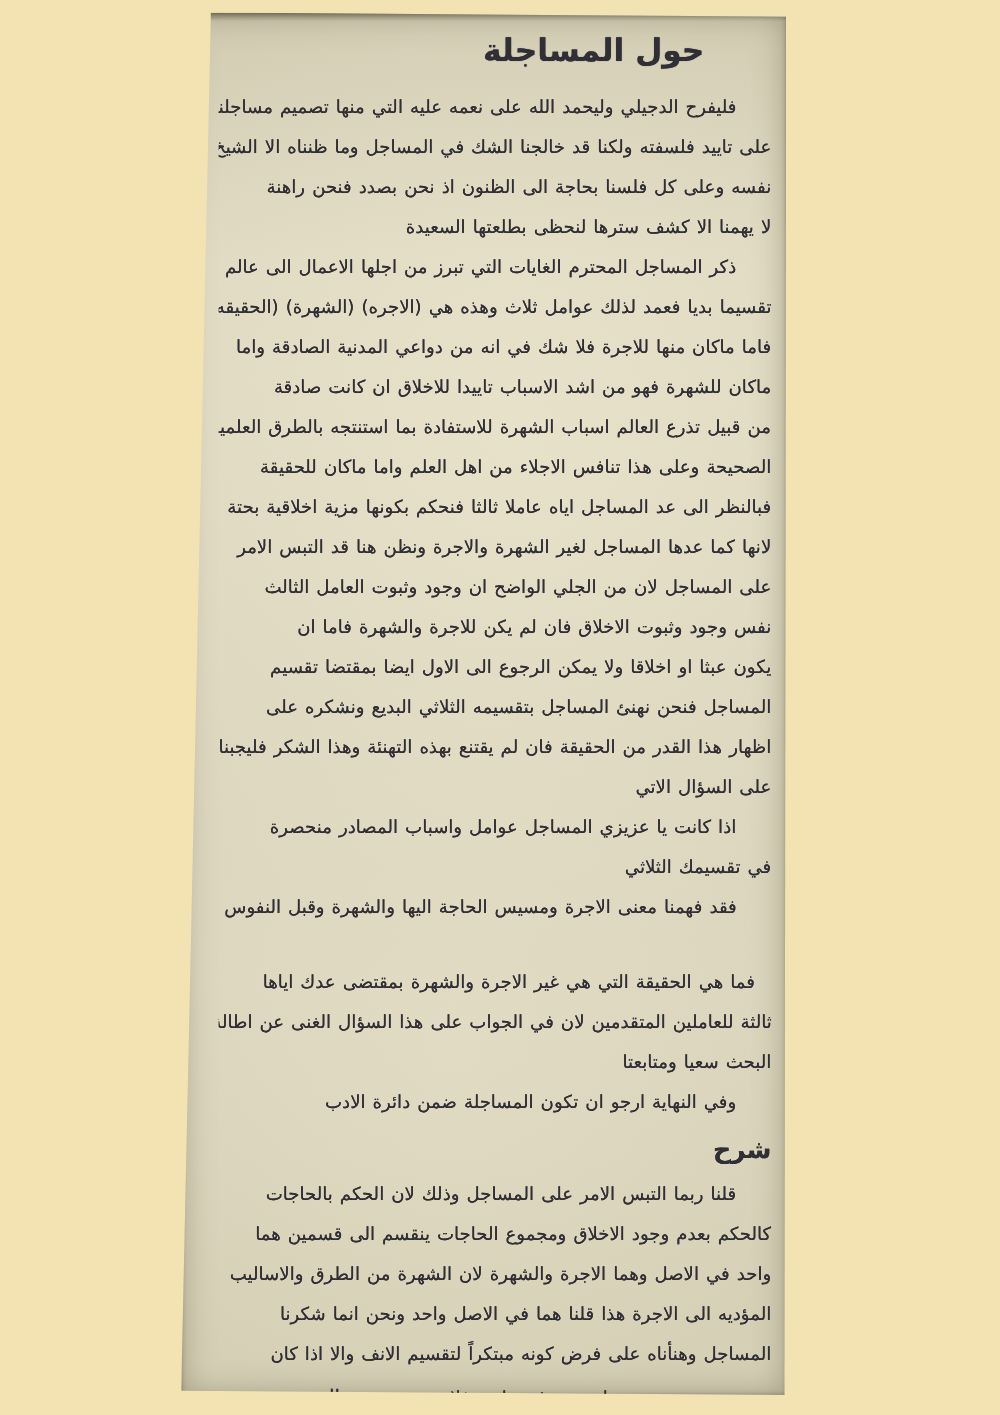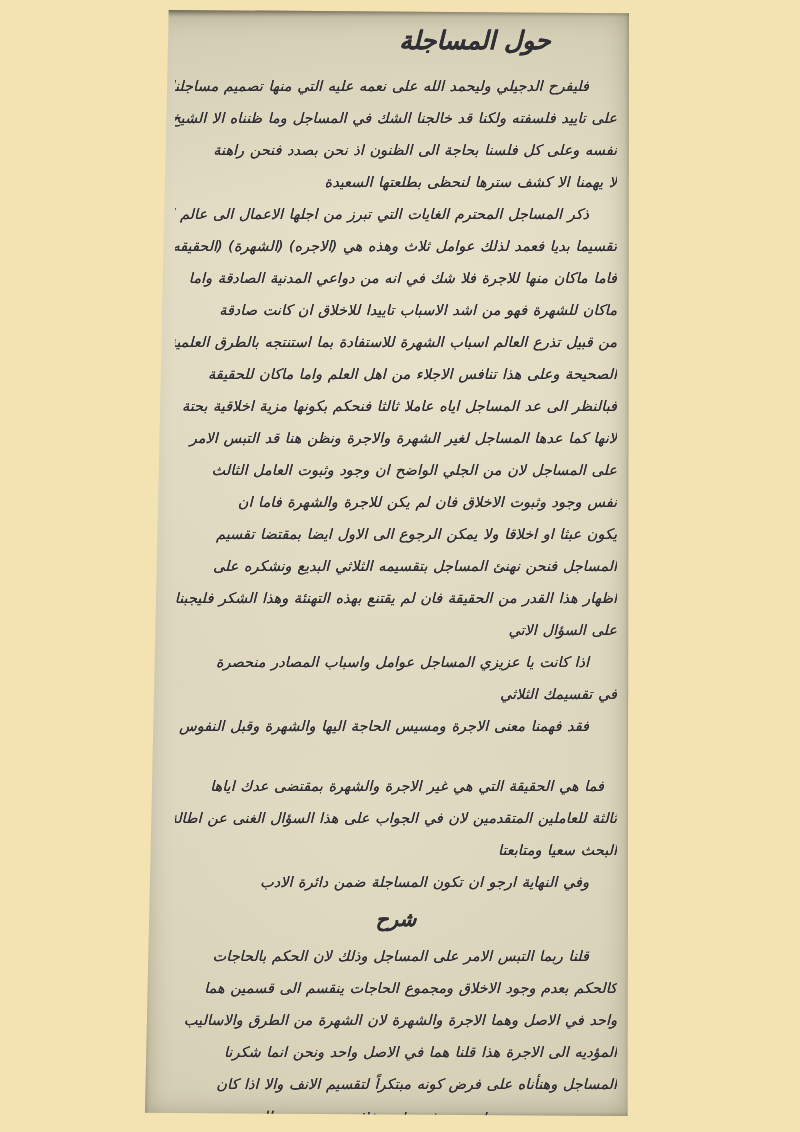--- a/index.html
+++ b/index.html
@@ -31,21 +31,20 @@
     content: "";
     position: absolute;
     top: 0; left: 4.5%; right: 0; height: 7px;
     background: linear-gradient(rgba(52,47,35,0.45), rgba(52,47,35,0));
   }
   .doc {
     position: absolute;
     inset: 8px 12px 10px 30px;
     direction: rtl;
     color: var(--ink);
-    font-style: italic;
   }
   .title {
     text-align: center;
     margin-left: 158px;           
     font-size: 25px;
     font-weight: bold;
     line-height: 30px;
     padding: 8px 0 14px;
     text-shadow: 0 0 0.6px var(--ink);
     white-space: nowrap;
@@ -58,21 +57,20 @@
     overflow: hidden;
     text-align: right;
     word-spacing: 1px;
     text-shadow: 0 0 0.5px var(--ink);
   }
   .line.first  { padding-right: 28px; }
   .line.indent { padding-right: 13px; margin-top: 28px; }
   .line.heading {
     height: 42px;
     line-height: 42px;
-    text-align: center;
     font-size: 20px;
     font-weight: bold;
     padding-right: 0;
   }
   .line.closing {
     display: flex;
     justify-content: space-between;
     align-items: baseline;
     height: 36px;
     line-height: 36px;

